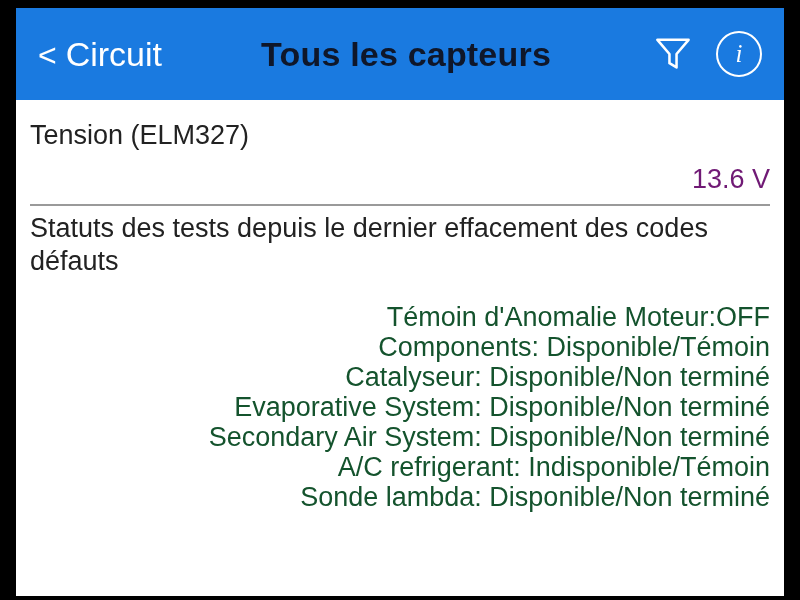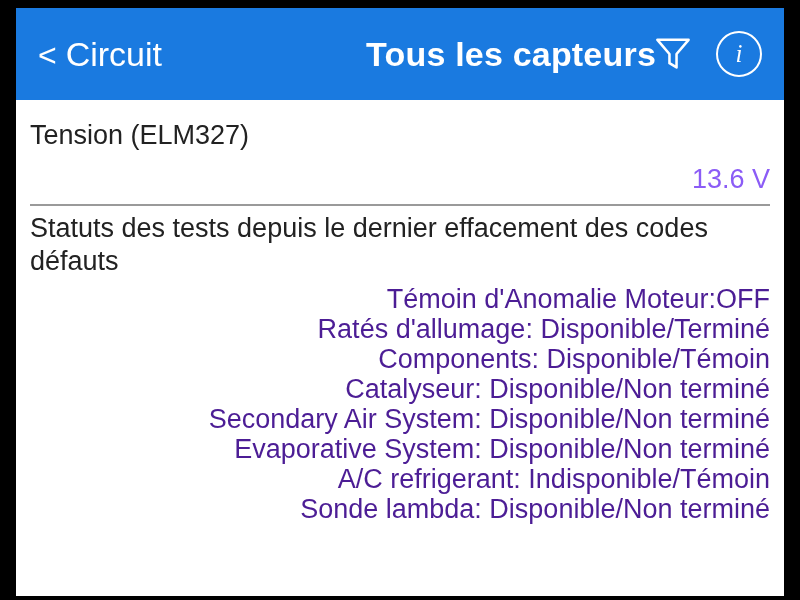--- a/index.html
+++ b/index.html
@@ -41,22 +41,22 @@
     white-space: nowrap;
     cursor: pointer;
   }
   .back-chevron {
     font-size: 32px;
     margin-right: 9px;
     font-weight: 400;
   }
   .app-title {
     flex: 1;
-    text-align: right;
-    color: #ffffff;
+    text-align: center;
+    color: #0f172a;
     font-size: 34px;
     font-weight: bold;
     letter-spacing: 0.2px;
     white-space: nowrap;
     margin-left: -6px;
   }
   .appbar-actions {
     display: flex;
     align-items: center;
     gap: 26px;
@@ -94,45 +94,45 @@
   .sensor-name {
     font-size: 27px;
     line-height: 34px;
     text-align: left;
     color: #222;
   }
   .sensor-value {
     font-size: 27px;
     line-height: 34px;
     text-align: right;
-    color: #8b5cf6;
+    color: #701a75;
     margin-top: 10px;
   }
   .divider {
     border: none;
     border-top: 2px solid #9a9a9a;
     margin: 8px 0 6px 0;
   }
   .section-title {
     font-size: 27px;
     line-height: 33px;
     text-align: left;
     color: #222;
-    margin-bottom: 6px;
+    margin-bottom: 24px;
   }
   .status-list {
     margin: 0;
     padding: 0;
     list-style: none;
   }
   .status-item {
     font-size: 27px;
     line-height: 30px;
     text-align: right;
-    color: #4c1d95;
+    color: #14532d;
     white-space: normal;
   }
 </style>
 </head>
 <body>
 
 <div class="screen">
 
   <div class="appbar">
     <div class="back-btn">
@@ -156,24 +156,23 @@
       <div class="sensor-name">Tension (ELM327)</div>
       <div class="sensor-value">13.6 V</div>
     </div>
 
     <hr class="divider">
 
     <div class="section-title">Statuts des tests depuis le dernier effacement des codes défauts</div>
 
     <ul class="status-list">
       <li class="status-item">Témoin d'Anomalie Moteur:OFF</li>
-      <li class="status-item">Ratés d'allumage: Disponible/Terminé</li>
       <li class="status-item">Components: Disponible/Témoin</li>
       <li class="status-item">Catalyseur: Disponible/Non terminé</li>
+      <li class="status-item">Evaporative System: Disponible/Non terminé</li>
       <li class="status-item">Secondary Air System: Disponible/Non terminé</li>
-      <li class="status-item">Evaporative System: Disponible/Non terminé</li>
       <li class="status-item">A/C refrigerant: Indisponible/Témoin</li>
       <li class="status-item">Sonde lambda: Disponible/Non terminé</li>
 
     </ul>
 
   </div>
 </div>
 
 </body></html>

